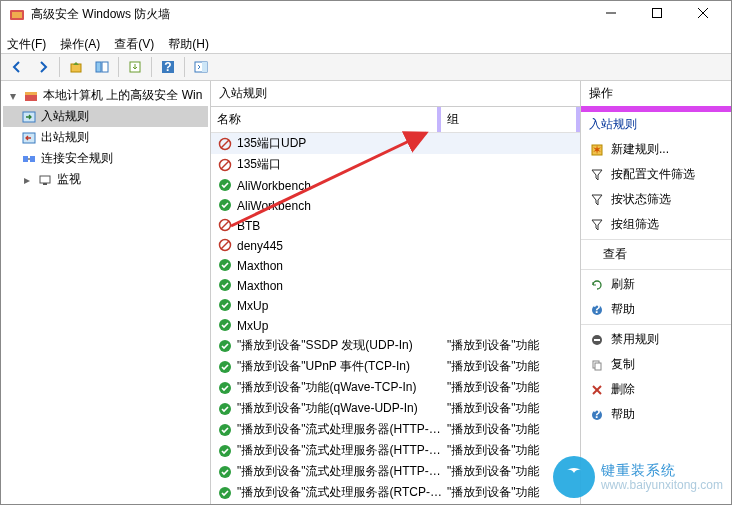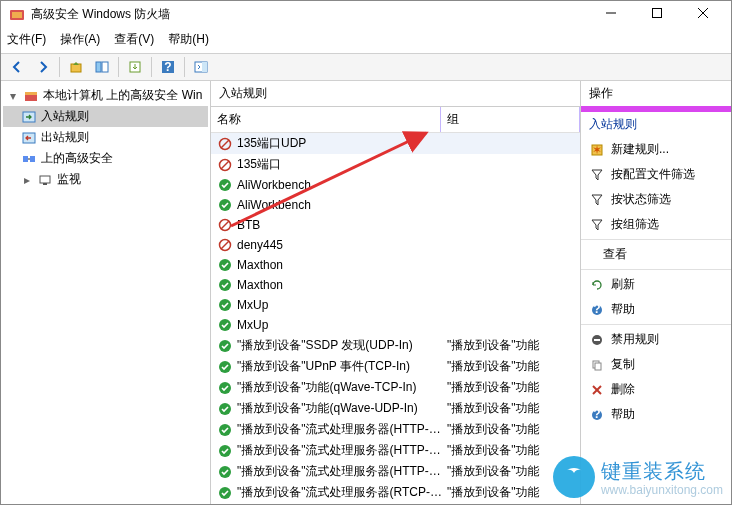--- a/index.html
+++ b/index.html
@@ -2,56 +2,56 @@
 <html><head>
 <meta charset="utf-8">
 <style>
 *{box-sizing:border-box;margin:0;padding:0;font-family:"Microsoft YaHei","Segoe UI",sans-serif;font-size:12px}
 body{width:732px;height:505px;background:#fff;overflow:hidden;position:relative;border:1px solid #888}
 .titlebar{height:30px;display:flex;align-items:flex-end;padding:8px 8px;background:#fff}
 .titlebar .ico{width:16px;height:16px;margin-right:6px;display:inline-flex}
 .titlebar .title{flex:1;color:#000}
 .winbtns{display:flex;gap:18px;margin-right:6px}
 .winbtn{width:28px;height:20px;display:flex;align-items:center;justify-content:center;color:#222}
-.menubar{height:22px;display:flex;align-items:flex-start;padding:0 6px;gap:14px;background:#fff}
+.menubar{height:22px;display:flex;align-items:flex-end;padding:0 6px;gap:14px;background:#fff}
 .menubar span{color:#000;cursor:default}
 .toolbar{height:28px;border-top:1px solid #d0d0d0;border-bottom:1px solid #d0d0d0;background:#f5f5f5;display:flex;align-items:center;padding:0 4px;gap:2px}
 .tbtn{width:24px;height:22px;display:flex;align-items:center;justify-content:center;border:1px solid transparent}
 .tsep{width:1px;height:20px;background:#ccc;margin:0 2px}
 .main{display:flex;height:calc(100% - 80px)}
 .tree{width:210px;border-right:1px solid #ccc;padding:4px 2px;overflow:hidden}
 .treeitem{display:flex;align-items:center;padding:2px 4px;gap:4px;white-space:nowrap}
 .treeitem.sel{background:#d0d0d0}
 .treeitem .tw{width:12px;display:flex;justify-content:center;color:#666}
 .treeitem .ic{width:16px;height:16px;display:inline-flex;align-items:center;justify-content:center}
 .indent1{padding-left:18px}
 .center{flex:1;display:flex;flex-direction:column;border-right:1px solid #ccc;min-width:0;position:relative}
 .panehdr{background:#fff;border-bottom:1px solid #ccc;padding:4px 8px;font-weight:400}
 .listhdr{display:flex;border-bottom:1px solid #e0e0e0;background:#fff}
-.listhdr .col{padding:4px 6px;border-right:1px solid #c4b5fd}
+.listhdr .col{padding:4px 6px;border-right:4px solid #c4b5fd}
 .col-name{width:230px}
 .col-grp{flex:1}
 .rows{flex:1;overflow:hidden}
-.row{display:flex;padding:2px 6px;align-items:center;white-space:nowrap}
+.row{display:flex;padding:2px 6px;align-items:flex-end;white-space:nowrap}
 .row.sel{background:#eef3fb}
 .row .ric{width:16px;height:16px;margin-right:4px;display:inline-flex;align-items:center;justify-content:center;flex:0 0 16px}
 .row .rname{width:210px;overflow:hidden;text-overflow:ellipsis}
 .row .rgrp{flex:1;overflow:hidden;text-overflow:ellipsis;color:#000}
 .arrow{position:absolute;top:40px;left:15px;width:220px;height:110px;pointer-events:none;z-index:5}
 .rpane{width:150px;display:flex;flex-direction:column}
 .rpane .panehdr{border-bottom:6px solid #d946ef}
 .ract{display:flex;align-items:center;gap:6px;padding:4px 8px}
 .ract.sub{padding-left:22px}
 .ract .ai{width:16px;height:16px;display:inline-flex;align-items:center;justify-content:center}
 .rdiv{height:1px;background:#e0e0e0;margin:2px 0}
 .rtitle{padding:4px 8px;color:#003399}
 svg{display:block}
 .watermark{position:absolute;bottom:6px;right:8px;display:flex;align-items:center;gap:6px;opacity:.95;pointer-events:none;z-index:9}
 .wmcircle{width:42px;height:42px;border-radius:50%;background:#29abe2;display:flex;align-items:center;justify-content:center}
-.wmtext{color:#2a8fd4;font-size:20px;font-weight:400;letter-spacing:1px}
+.wmtext{color:#2a8fd4;font-size:14px;font-weight:400;letter-spacing:1px}
 .wmsub{color:#aac9dd;font-size:12px;margin-top:-2px}
 </style>
 </head>
 <body>
 
 <div class="titlebar">
   <span class="ico">
     <svg width="16" height="16">
         <rect x="1" y="3" width="14" height="10" fill="#d9534f" rx="1"></rect>
         <rect x="3" y="5" width="10" height="6" fill="#f0ad4e"></rect>
@@ -165,21 +165,21 @@
       <span>出站规则</span>
     </div>
     <div class="treeitem indent1">
       <span class="ic">
           <svg width="14" height="14">
             <rect x="1" y="4" width="5" height="6" fill="#5b8def"></rect>
             <rect x="8" y="4" width="5" height="6" fill="#5b8def"></rect>
             <line x1="6" y1="7" x2="8" y2="7" stroke="#333"></line>
           </svg>
         </span>
-      <span>上的高级安全</span>
+      <span>连接安全规则</span>
     </div>
     <div class="treeitem indent1">
       <span class="tw">▸</span>
       <span class="ic">
           <svg width="14" height="14">
             <rect x="2" y="3" width="10" height="7" fill="#fff" stroke="#555"></rect>
             <rect x="5" y="10" width="4" height="2" fill="#555"></rect>
           </svg>
         </span>
       <span>监视</span>

